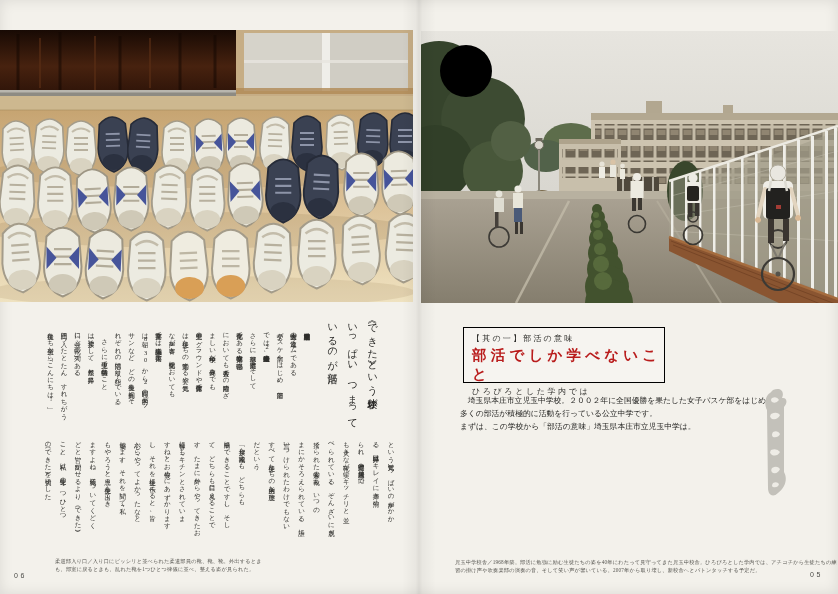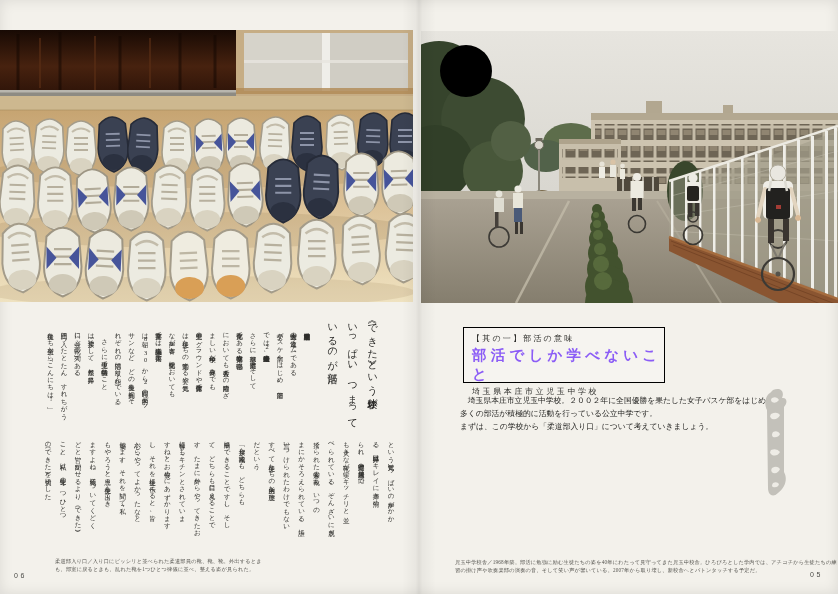--- a/index.html
+++ b/index.html
@@ -37,21 +37,21 @@
   .pagenum{position:absolute;font-size:7px;letter-spacing:2.5px;color:#4a4a46;
     font-family:"Liberation Sans",sans-serif;}
   .pagenum-left{left:14px;top:572px;}
   .pagenum-right{left:391px;top:571px;}
 
   
   .headline-box{position:absolute;left:44px;top:327px;width:202px;height:56px;
     border:1px solid #000000;background:rgba(255,255,255,.25);box-sizing:border-box;padding:5px 0 0 8px;}
   .kicker{font-size:8px;letter-spacing:2.2px;color:#2e2e2b;}
   .headline{font-family:"Liberation Sans",sans-serif;font-weight:600;font-size:14.5px;
-    letter-spacing:4.2px;color:#8b5cf6;margin-top:2px;}
+    letter-spacing:4.2px;color:#b91c1c;margin-top:2px;}
   .subtitle{font-size:8px;letter-spacing:2.6px;color:#2e2e2b;margin-top:2px;}
   .intro{position:absolute;left:41px;top:394px;width:336px;font-size:7.8px;line-height:13.2px;color:#232321;}
   .intro .hline{white-space:nowrap;}
   .seal{position:absolute;left:341px;top:388px;width:30px;height:112px;}
 </style>
 </head>
 <body>
 
 <div class="spread">
 
@@ -371,27 +371,27 @@
           <path d="M350 214 L357 228 M364 212 L357 228" stroke="#7e7a70" stroke-width="2"></path>
           <circle cx="357" cy="243" r="16" fill="none" stroke="#3c3a35" stroke-width="2.2"></circle>
           <circle cx="357" cy="243" r="2.5" fill="#55524a"></circle>
         </g>
       </svg>
     </div>
 
     <div class="headline-box">
       <div class="kicker">【其の一】部活の意味</div>
       <div class="headline">部活でしか学べないこと</div>
-      <div class="subtitle">埼玉県本庄市立児玉中学校</div>
+      <div class="subtitle">ひろびろとした学内では</div>
     </div>
 
     <div class="intro">
         <div class="hline">　埼玉県本庄市立児玉中学校。２００２年に全国優勝を果たした女子バスケ部をはじめ、</div>
         <div class="hline">多くの部活が積極的に活動を行っている公立中学です。</div>
-        <div class="hline">まずは、この学校から「柔道部入り口」について考えていきましょう。</div>
+        <div class="hline">まずは、この学校から「部活の意味」埼玉県本庄市立児玉中学は。</div>
       </div>
 
     <div class="seal">
       <svg width="30" height="112" viewBox="0 0 30 112">
         <path d="M13 2 C20 -1 25 3 22 10 C27 9 28 15 24 19 L24 84 C28 91 25 100 18 105 C13 110 8 107 8 100 L7 22 C4 17 5 8 10 5 Z" fill="#c3c1ba"></path>
         <g fill="#f2f0ea" opacity=".92">
           <path d="M12 10 q5 -2 7 2 q-3 4 -7 2 q-2 -2 0 -4"></path>
           <path d="M11 26 q6 -3 9 1 q-2 5 -8 4 q-3 -2 -1 -5"></path>
           <path d="M13 44 q5 -2 7 2 q-2 4 -7 3 q-2 -2 0 -5"></path>
           <path d="M11 62 q6 -2 9 2 q-3 5 -8 3 q-3 -2 -1 -5"></path>

